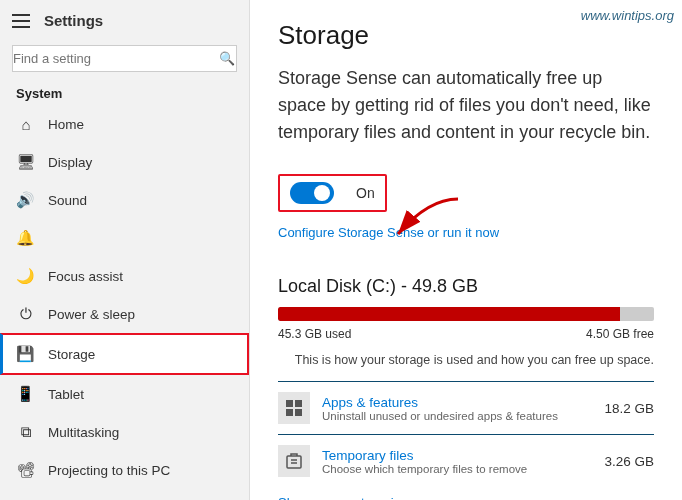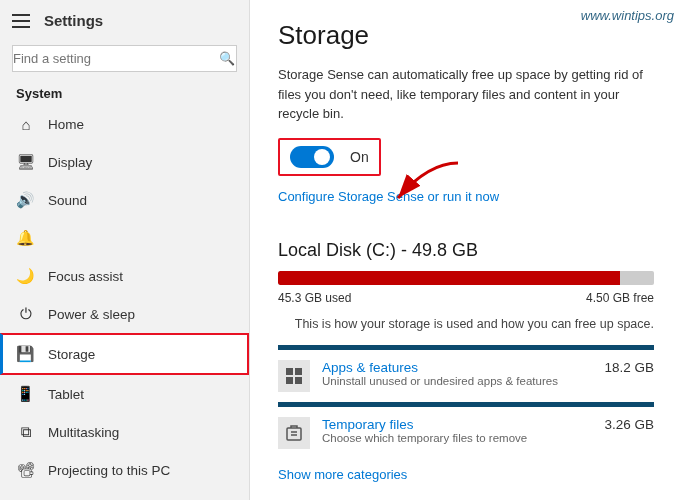--- a/index.html
+++ b/index.html
@@ -105,24 +105,24 @@
     }
 
     .page-title {
       font-size: 26px;
       font-weight: 300;
       color: #1a1a1a;
       margin-bottom: 14px;
     }
 
     .storage-sense-desc {
-      font-size: 13px;
+      font-size: 18px;
       color: #333;
       line-height: 1.5;
-      margin-bottom: 14px;
+      margin-bottom: 28px;
       max-width: 380px;
     }
     .toggle-switch {
       width: 44px;
       height: 22px;
       background: #0078d4;
       border-radius: 11px;
       position: relative;
       cursor: pointer;
     }
@@ -181,23 +181,23 @@
     }
     .disk-usage-desc {
       font-size: 12.5px;
       color: #444;
       margin-bottom: 14px;
       text-align: right;
     }
 
     .storage-item {
       display: flex;
-      align-items: flex-start;
+      align-items: center;
       padding: 10px 0;
-      border-top: 5px solid #0c4a6e;
+      border-top: 1px solid #0c4a6e;
     }
     .storage-item-icon {
       width: 32px;
       height: 32px;
       background: #e5e5e5;
       display: flex;
       align-items: center;
       justify-content: center;
       margin-right: 12px;
       font-size: 16px;
@@ -309,21 +309,21 @@
   </div>
 </div>
 
 <div class="main">
   <span class="watermark">www.wintips.org</span>
 
   <h1 class="page-title">Storage</h1>
 
   <p class="storage-sense-desc">Storage Sense can automatically free up space by getting rid of files you don't need, like temporary files and content in your recycle bin.</p>
 
-  <div style="display:inline-flex; align-items:center; gap:16px; border: 2px solid #e81123; padding: 6px 10px; border-radius:2px; margin-bottom:12px;">
+  <div style="display:inline-flex; align-items:center; gap:22px; border: 2px solid #e81123; padding: 6px 10px; border-radius:2px; margin-bottom:12px;">
     <div class="toggle-switch"></div>
     <span class="toggle-label">On</span>
   </div>
 
   <div style="position:relative; margin-bottom: 30px;">
     <a class="configure-link">Configure Storage Sense or run it now</a>
     
     <svg class="arrow-svg" width="100" height="60" viewBox="0 0 100 60" style="position:absolute; left:100px; top:-35px;">
       <defs>
         <marker id="arrowhead" markerWidth="8" markerHeight="6" refX="8" refY="3" orient="auto">

